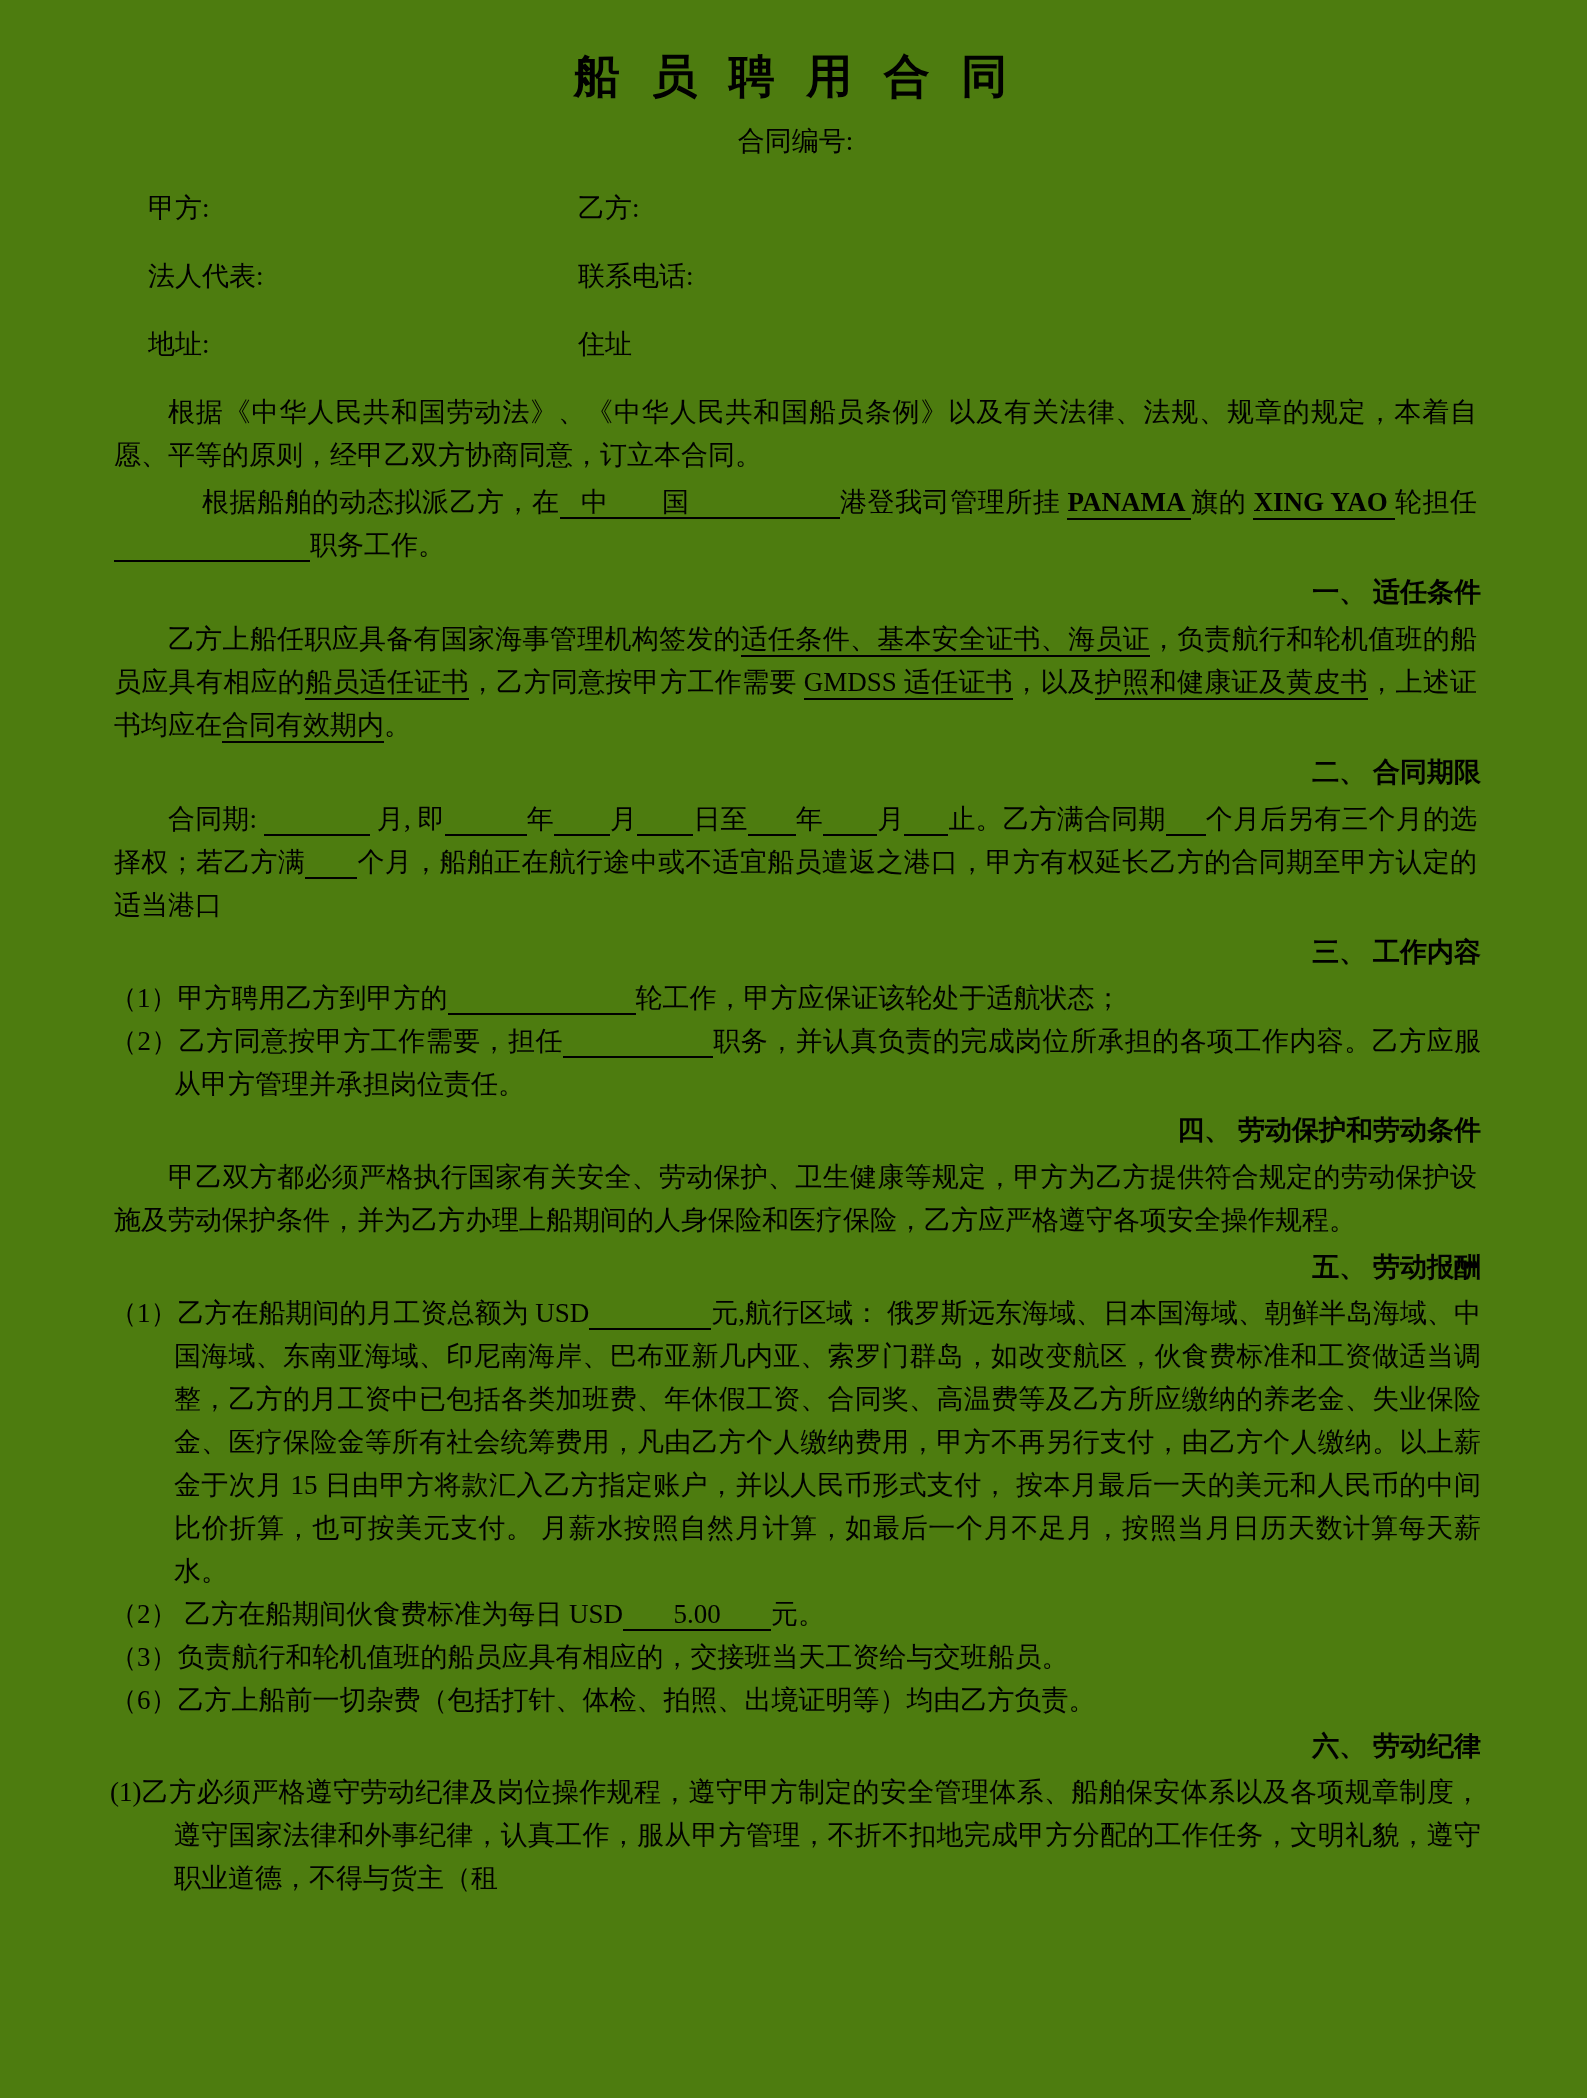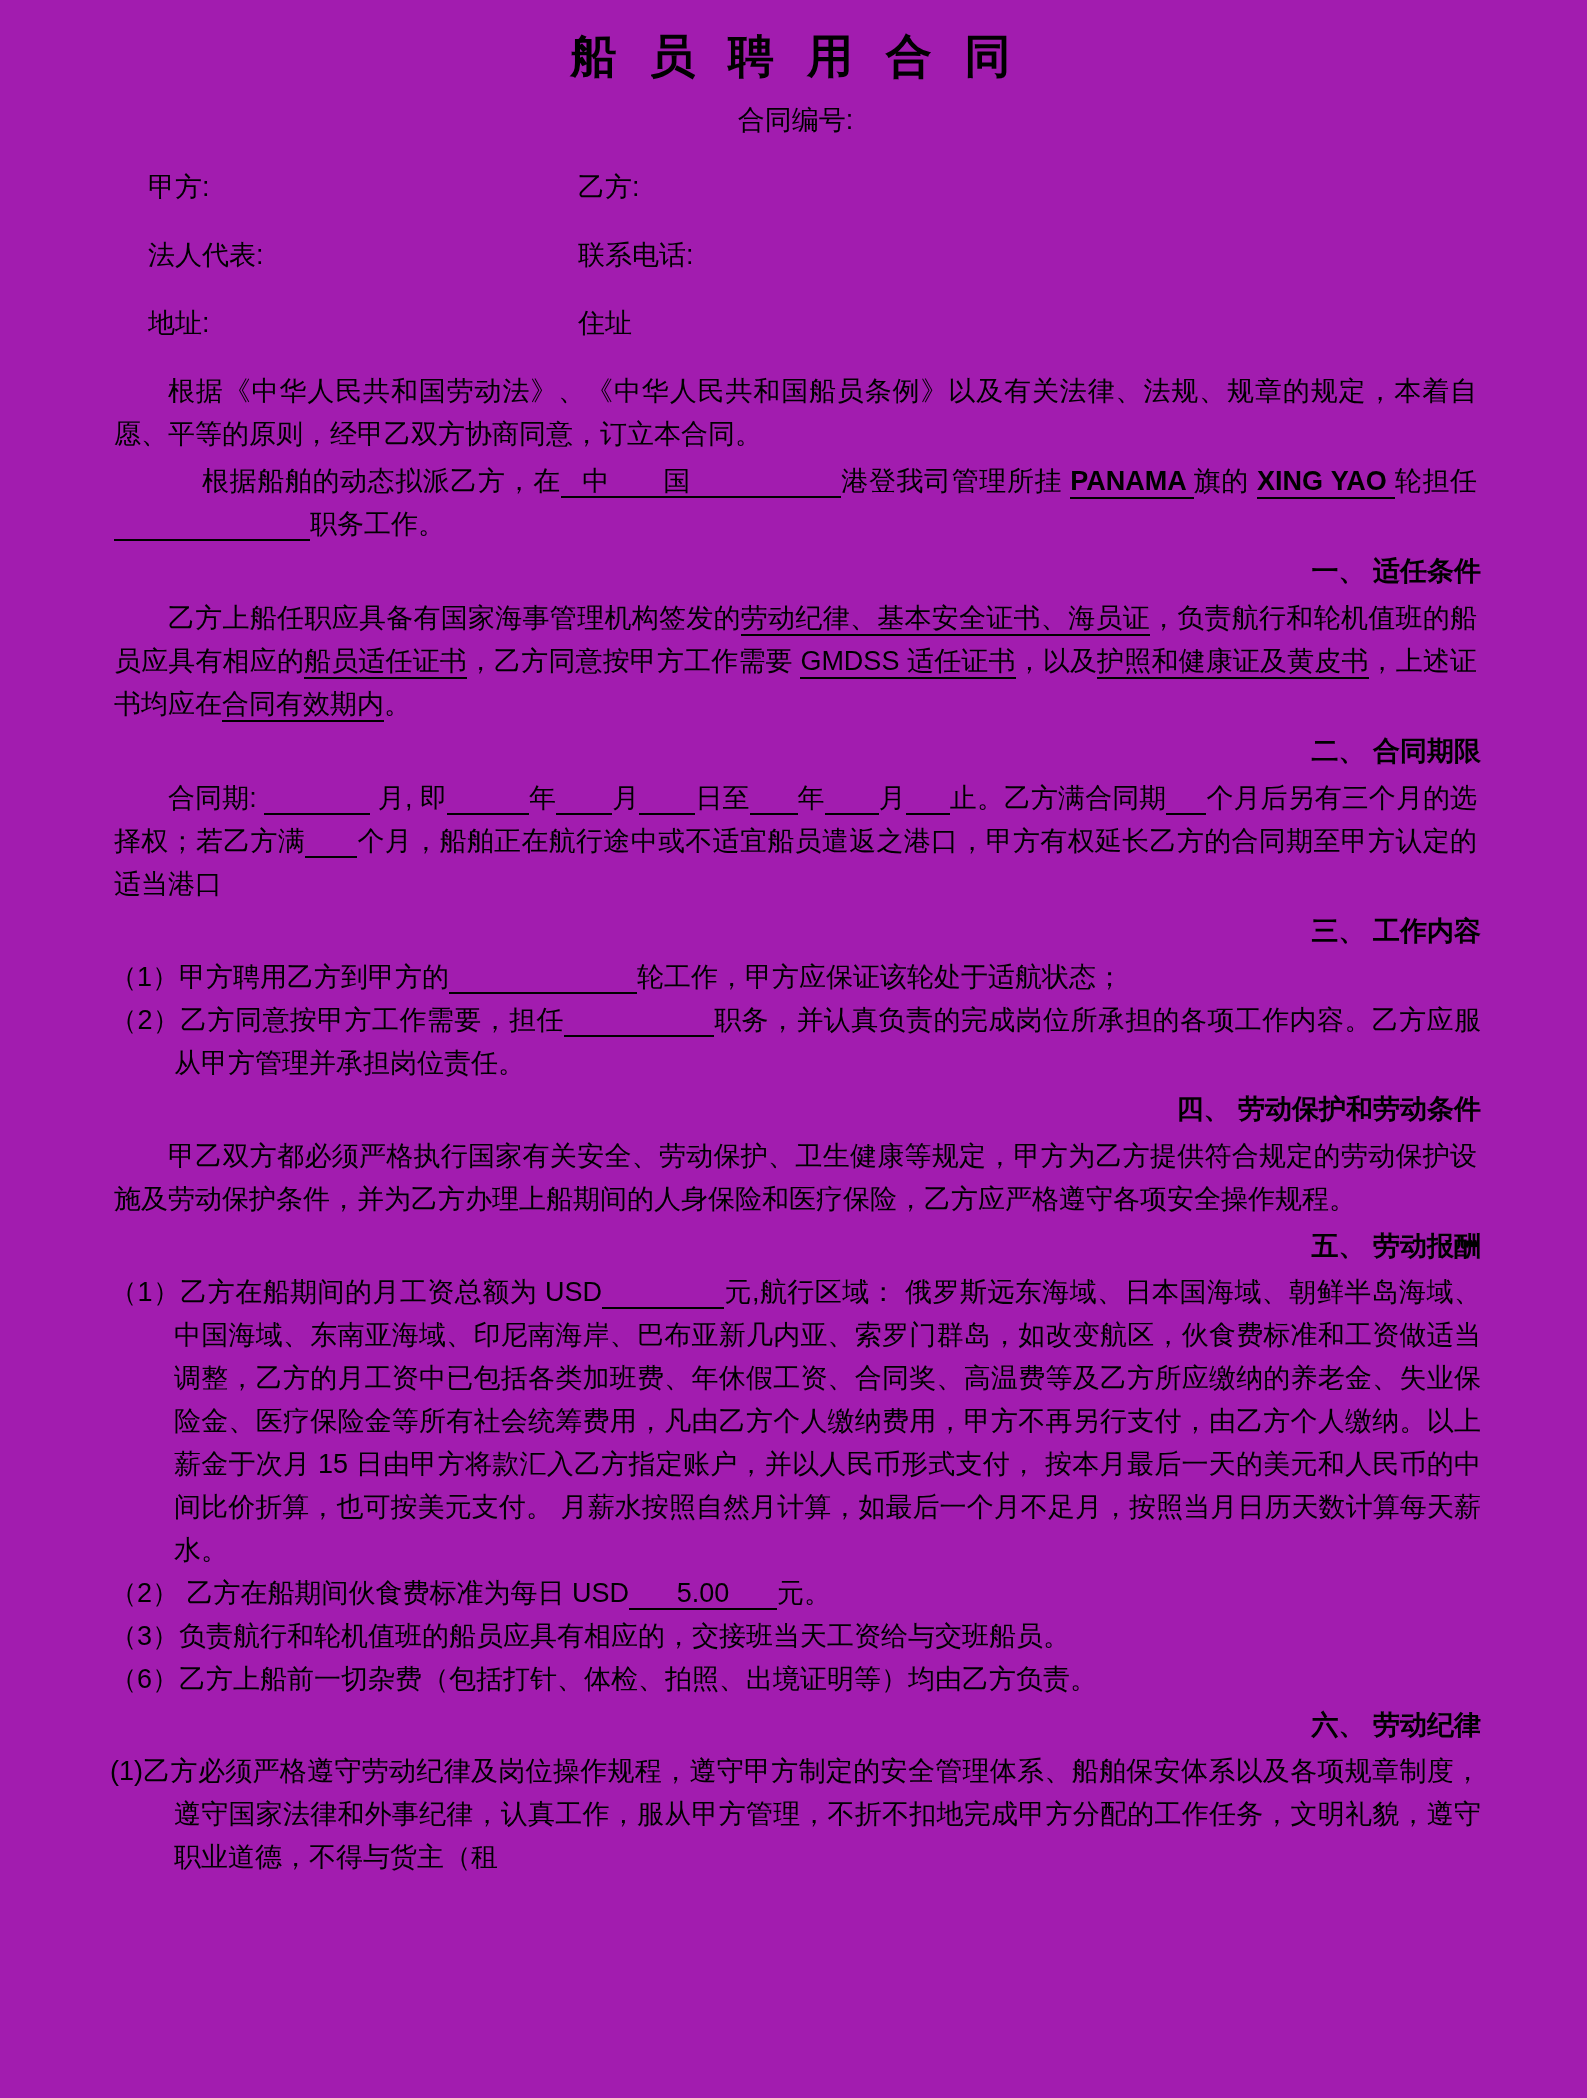--- a/index.html
+++ b/index.html
@@ -1,23 +1,23 @@
 <!DOCTYPE html>
 <html><head>
 <meta charset="utf-8">
 <style>
   html,body{margin:0;padding:0;background:#ffffff;}
   body{width:1587px;height:2098px;overflow:hidden;}
   .page{
     box-sizing:border-box;
     width:1587px;height:2098px;
-    background:#a21caf;color:#000;
-    font-family:Liberation Sans, sans-serif;
+    background:#4d7c0f;color:#000;
+    font-family:Liberation Serif, serif;
     font-size:27px;line-height:43px;
-    padding:25px 106px 0 110px;
+    padding:46px 106px 0 110px;
     text-align:justify;
   }
   .title{
     text-align:center;font-weight:bold;
     font-size:46px;line-height:62px;letter-spacing:10px;
     margin-bottom:12px;
   }
   .contract-no{margin-bottom:24px;text-align:center;}
   .party-row{display:flex;margin-bottom:25px;text-align:left;}
   .party-row .left{width:468px;box-sizing:border-box;padding-left:38px;flex:none;}
@@ -57,21 +57,21 @@
   </div>
   <div class="party-row">
     <div class="left">地址:</div>
     <div class="right">住址</div>
   </div>
 
   <div>
       <div class="para"><span>根据《中华人民共和国劳动法》、《中华人民共和国船员条例》以及有关法律、法规、规章的规定，本着自愿、平等的原则，经甲乙双方协商同意，订立本合同。</span></div>
       <div class="para indent-deep"><span>根据船舶的动态拟派乙方，在</span><span class="blank" style="min-width: 70px;">中</span><span class="blank" style="min-width: 92px;">国</span><span class="blank" style="min-width: 118px;">&nbsp;</span><span>港登我司管理所挂 </span><span class="u b">PANAMA </span><span>旗的 </span><span class="u b">XING YAO  </span><span>轮担任</span><span class="blank" style="min-width: 196px;">&nbsp;</span><span>职务工作。</span></div>
       <div class="heading">一、 适任条件</div>
-      <div class="para"><span>乙方上船任职应具备有国家海事管理机构签发的</span><span class="u">劳动纪律、基本安全证书、海员证</span><span>，负责航行和轮机值班的船员应具有相应的</span><span class="u">船员适任证书</span><span>，乙方同意按甲方工作需要 </span><span class="u">GMDSS 适任证书</span><span>，以及</span><span class="u">护照和健康证及黄皮书</span><span>，上述证书均应在</span><span class="u">合同有效期内</span><span>。</span></div>
+      <div class="para"><span>乙方上船任职应具备有国家海事管理机构签发的</span><span class="u">适任条件、基本安全证书、海员证</span><span>，负责航行和轮机值班的船员应具有相应的</span><span class="u">船员适任证书</span><span>，乙方同意按甲方工作需要 </span><span class="u">GMDSS 适任证书</span><span>，以及</span><span class="u">护照和健康证及黄皮书</span><span>，上述证书均应在</span><span class="u">合同有效期内</span><span>。</span></div>
       <div class="heading">二、 合同期限</div>
       <div class="para"><span>合同期: </span><span class="blank" style="min-width: 106px;">&nbsp;</span><span> 月, 即</span><span class="blank" style="min-width: 82px;">&nbsp;</span><span>年</span><span class="blank" style="min-width: 56px;">&nbsp;</span><span>月</span><span class="blank" style="min-width: 56px;">&nbsp;</span><span>日至</span><span class="blank" style="min-width: 48px;">&nbsp;</span><span>年</span><span class="blank" style="min-width: 54px;">&nbsp;</span><span>月</span><span class="blank" style="min-width: 44px;">&nbsp;</span><span>止。乙方满合同期</span><span class="blank" style="min-width: 40px;">&nbsp;</span><span>个月后另有三个月的选择权；若乙方满</span><span class="blank" style="min-width: 52px;">&nbsp;</span><span>个月，船舶正在航行途中或不适宜船员遣返之港口，甲方有权延长乙方的合同期至甲方认定的适当港口</span></div>
       <div class="heading">三、 工作内容</div>
       <div class="item"><span class="marker">（1）</span><span>甲方聘用乙方到甲方的</span><span class="blank" style="min-width: 188px;">&nbsp;</span><span>轮工作，甲方应保证该轮处于适航状态；</span></div>
       <div class="item"><span class="marker">（2）</span><span>乙方同意按甲方工作需要，担任</span><span class="blank" style="min-width: 150px;">&nbsp;</span><span>职务，并认真负责的完成岗位所承担的各项工作内容。乙方应服从甲方管理并承担岗位责任。</span></div>
       <div class="heading">四、 劳动保护和劳动条件</div>
       <div class="para"><span>甲乙双方都必须严格执行国家有关安全、劳动保护、卫生健康等规定，甲方为乙方提供符合规定的劳动保护设施及劳动保护条件，并为乙方办理上船期间的人身保险和医疗保险，乙方应严格遵守各项安全操作规程。</span></div>
       <div class="heading">五、 劳动报酬</div>
       <div class="item"><span class="marker">（1）</span><span>乙方在船期间的月工资总额为 USD</span><span class="blank" style="min-width: 122px;">&nbsp;</span><span>元,航行区域： 俄罗斯远东海域、日本国海域、朝鲜半岛海域、中国海域、东南亚海域、印尼南海岸、巴布亚新几内亚、索罗门群岛，如改变航区，伙食费标准和工资做适当调整，乙方的月工资中已包括各类加班费、年休假工资、合同奖、高温费等及乙方所应缴纳的养老金、失业保险金、医疗保险金等所有社会统筹费用，凡由乙方个人缴纳费用，甲方不再另行支付，由乙方个人缴纳。以上薪金于次月 15 日由甲方将款汇入乙方指定账户，并以人民币形式支付， 按本月最后一天的美元和人民币的中间比价折算，也可按美元支付。 月薪水按照自然月计算，如最后一个月不足月，按照当月日历天数计算每天薪水。</span></div>
       <div class="item"><span class="marker">（2） </span><span>乙方在船期间伙食费标准为每日 USD</span><span class="blank" style="min-width: 148px;">5.00</span><span>元。</span></div>

